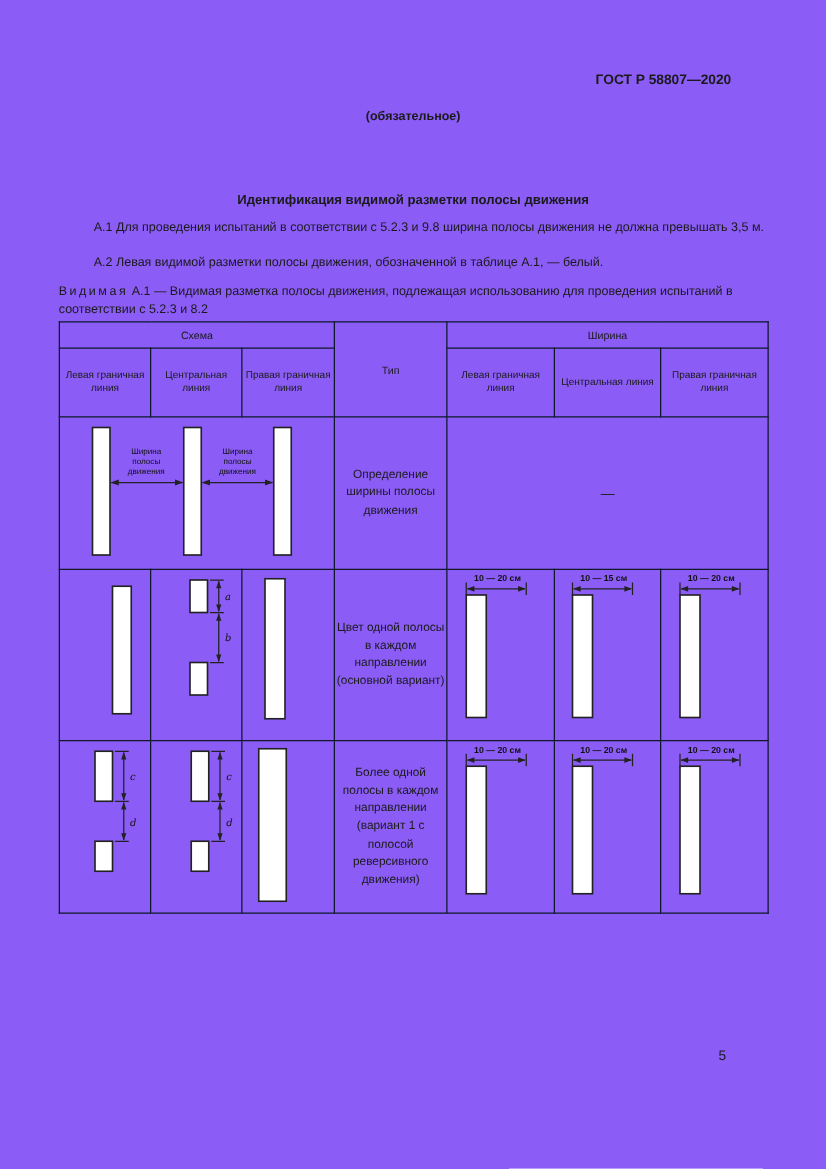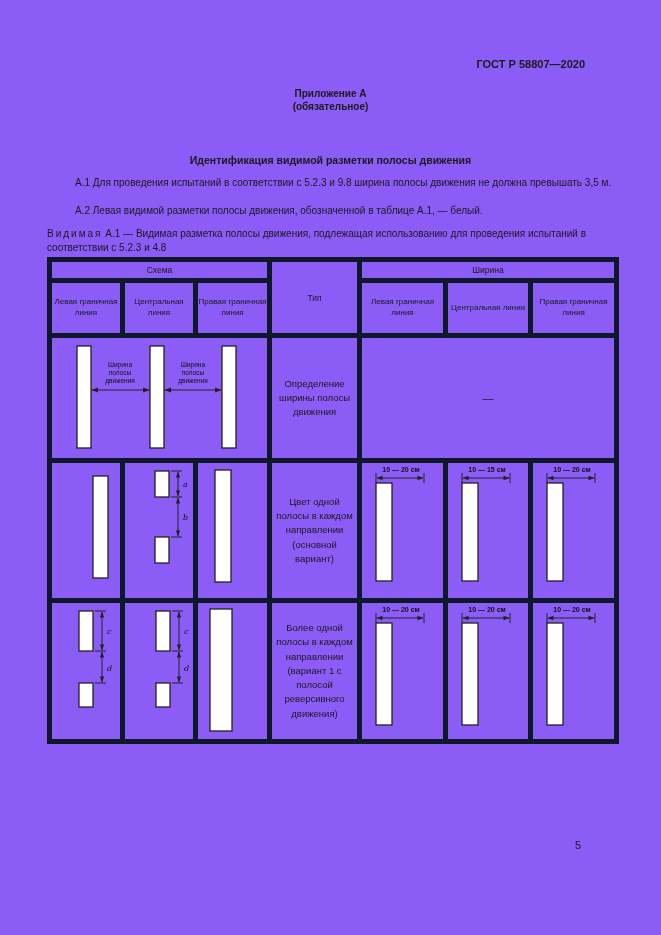--- a/index.html
+++ b/index.html
@@ -9,21 +9,21 @@
   }
   .doc-number { position:absolute; top:58px; right:76px; font-size:11px; font-weight:bold; }
   .annex { position:absolute; top:87px; left:0; right:0; text-align:center; font-size:10px; font-weight:bold; line-height:1.3; }
   .section-title { position:absolute; top:150px; left:0; right:0; margin:4px; text-align:center; font-size:10.5px; font-weight:bold; }
   .para { position:absolute; left:47px; width:567px; margin:0; font-size:10px; line-height:1.35; text-indent:28px; }
   .para-a1 { top:176px; }
   .para-a2 { top:204px; }
   .caption { position:absolute; top:227px; left:47px; width:567px; margin:0; font-size:10px; line-height:1.4; }
   .cap-word { letter-spacing:2px; }
   table.gost { position:absolute; top:257px; left:47px; width:567px; border-collapse:collapse; table-layout:fixed; }
-  table.gost td { border:5px solid #0f172a; padding:0; overflow:hidden; }
+  table.gost td { border:1px solid #0f172a; padding:0; overflow:hidden; }
   td.hdr { font-size:8px; text-align:center; vertical-align:middle; line-height:1.35; padding:2px 11px; }
   td.hdr-top { font-size:8.5px; text-align:center; vertical-align:middle; }
   td.type-cell { font-size:9.5px; text-align:center; vertical-align:middle; line-height:1.5; padding:0 8px;margin-left:48px; }
   td.dash-cell { font-size:11px; text-align:center; vertical-align:middle; }
   td.diag-cell { vertical-align:top; }
   svg.diag { display:block; margin:0 auto; }
   svg.diag rect { fill:#fff; stroke:#222; stroke-width:1.3; }
   svg.diag line { stroke:#222; stroke-width:1; }
   svg.diag polygon { fill:#222; stroke:none; }
   svg.diag text { fill:#111; }
@@ -33,30 +33,29 @@
   .page-num { position:absolute; top:839px; right:80px; font-size:11px; }
 </style>
 </head>
 <body>
 
 <div class="page">
 
   <div class="doc-number">ГОСТ Р 58807—2020</div>
 
   <div class="annex">
-    <div>Приложение А</div>
     <div>(обязательное)</div>
   </div>
 
   <h1 class="section-title">Идентификация видимой разметки полосы движения</h1>
 
   <p class="para para-a1">А.1 Для проведения испытаний в соответствии с 5.2.3 и 9.8 ширина полосы движения не должна превышать 3,5 м.</p>
   <p class="para para-a2">А.2 Левая видимой разметки полосы движения, обозначенной в таблице А.1, — белый.</p>
 
-  <p class="caption"><span class="cap-word">Видимая</span> <span>А.1 —</span> <span>Видимая разметка полосы движения, подлежащая использованию для проведения испытаний в соответствии с 5.2.3 и 4.8</span></p>
+  <p class="caption"><span class="cap-word">Видимая</span> <span>А.1 —</span> <span>Видимая разметка полосы движения, подлежащая использованию для проведения испытаний в соответствии с 5.2.3 и 8.2</span></p>
 
   <table class="gost">
     <colgroup>
       <col style="width:73px">
         <col style="width:73px">
         <col style="width:74px">
       <col style="width:90px">
       <col style="width:86px">
         <col style="width:85px">
         <col style="width:86px">

